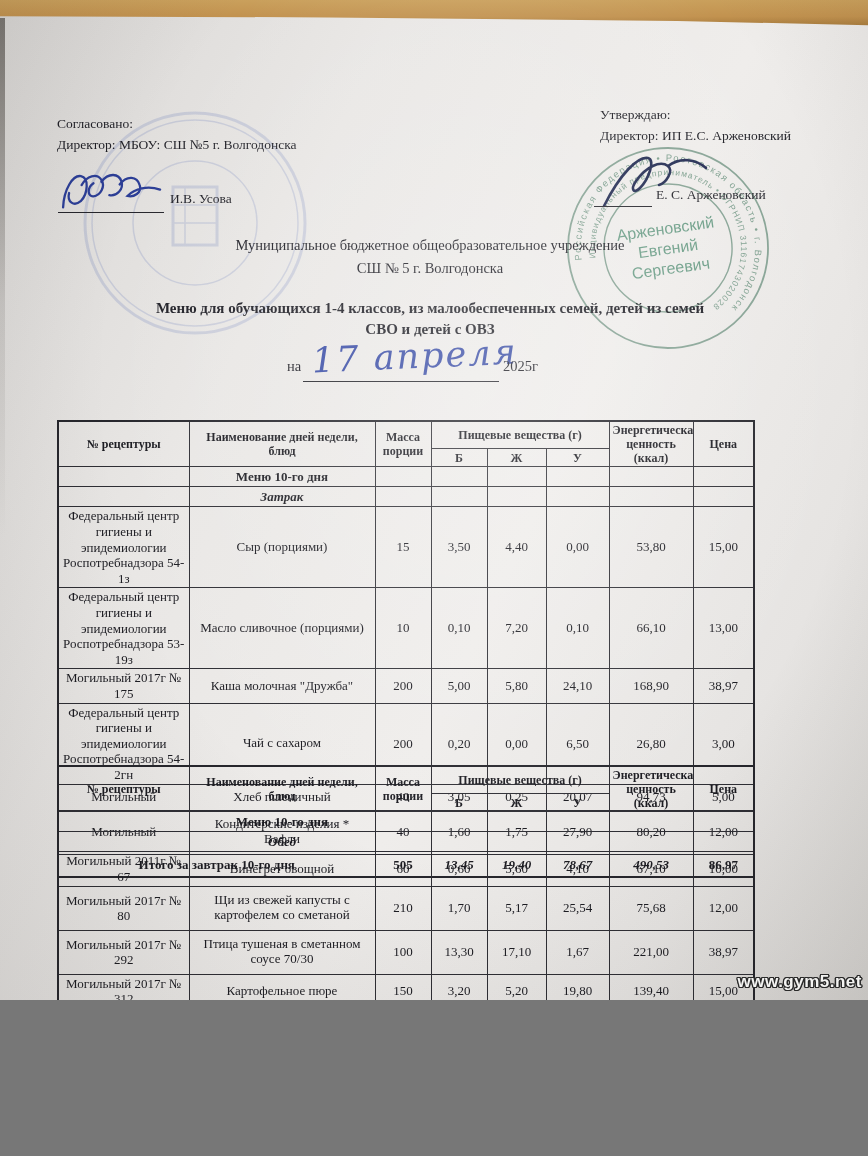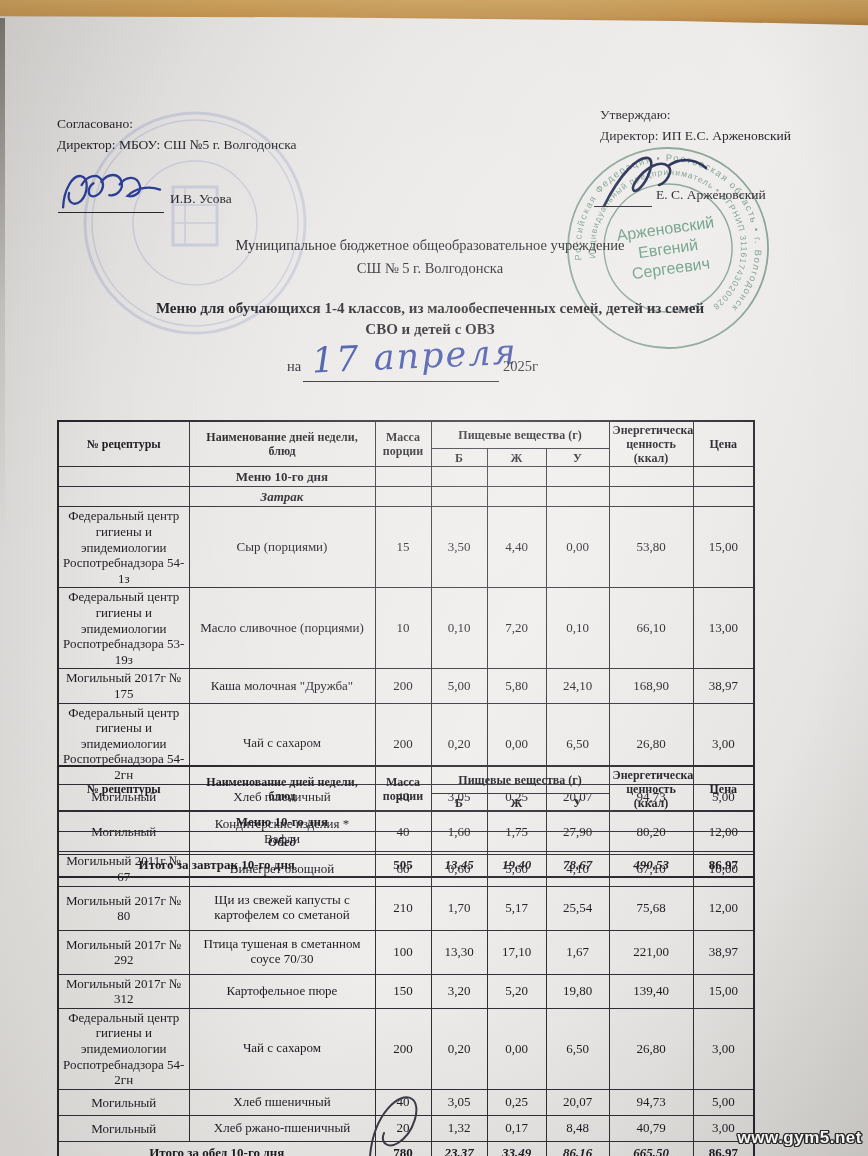--- a/index.html
+++ b/index.html
@@ -1,16 +1,16 @@
 <!DOCTYPE html>
 <html><head>
 <meta charset="utf-8">
 <style>
   html,body{margin:0;padding:0;background:#777;}
-  .photo{position:relative;width:868px;height:1156px;overflow:hidden;
+  .photo{position:relative;width:868px;height:1000px;overflow:hidden;
     font-family:"Liberation Serif",serif;color:#1f1f26;
     background:linear-gradient(115deg,#d8d6d4 0%,#e9e7e5 30%,#efedeb 58%,#e6e4e2 82%,#d8d6d3 100%);}
   .vignette{position:absolute;inset:0;pointer-events:none;
     background:radial-gradient(ellipse at 55% 38%, rgba(255,255,255,.25) 0%, rgba(0,0,0,0) 55%, rgba(30,25,20,.12) 100%);}
   .wood{position:absolute;top:0;left:0;width:868px;height:30px;
     background:linear-gradient(180deg,#caa05c 0%,#c2924f 55%,#9d7336 100%);
     clip-path:polygon(0 0,100% 0,100% 84%,78% 70%,38% 58%,0 54%);}
   .leftshadow{position:absolute;left:0;top:18px;width:5px;height:520px;
     background:linear-gradient(180deg,rgba(45,40,34,.55),rgba(45,40,34,.12) 55%,rgba(45,40,34,0));}
 

